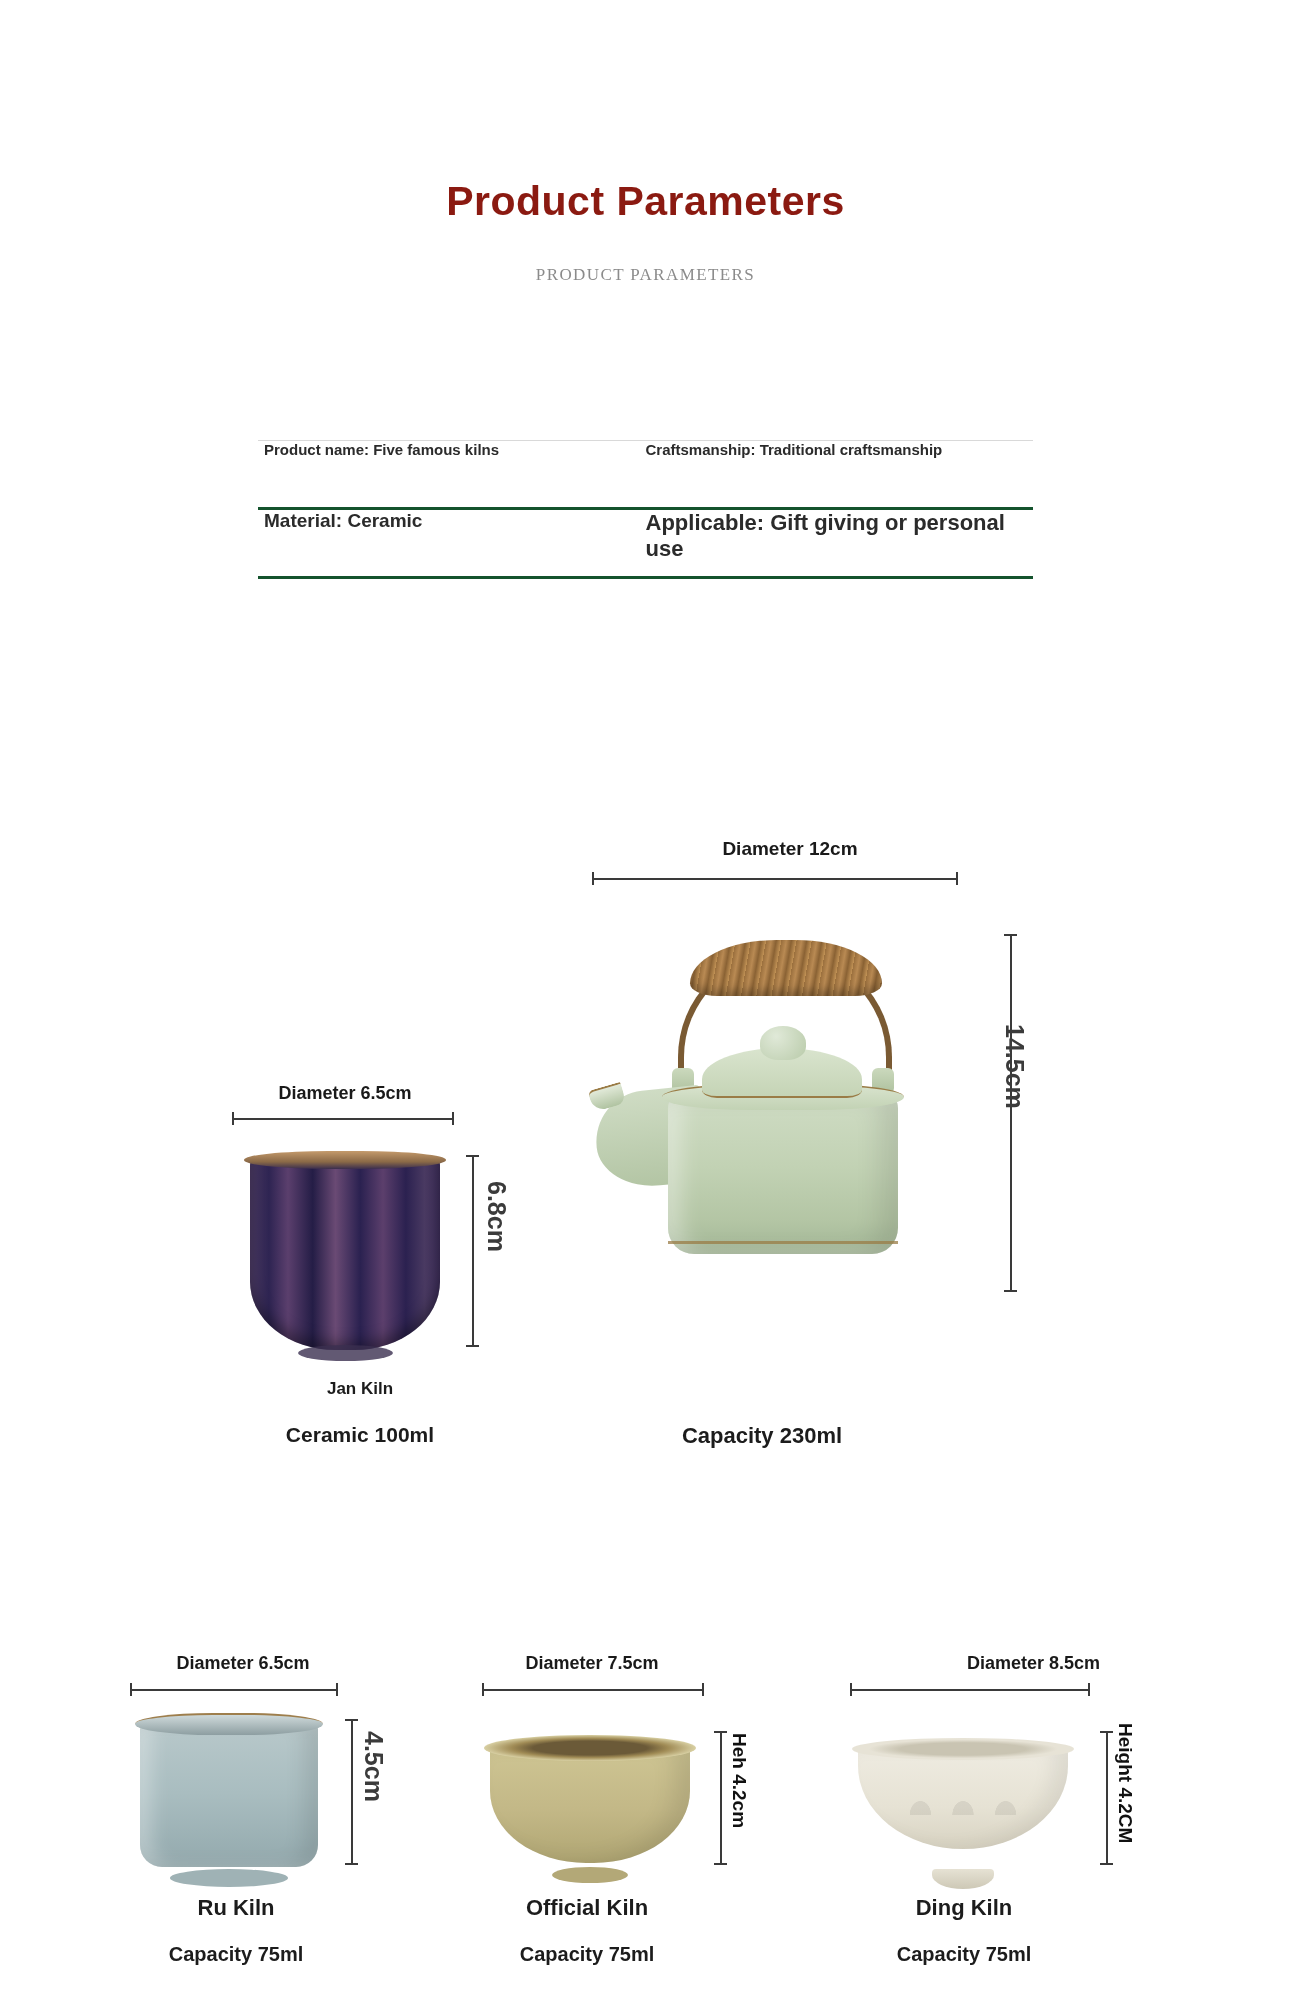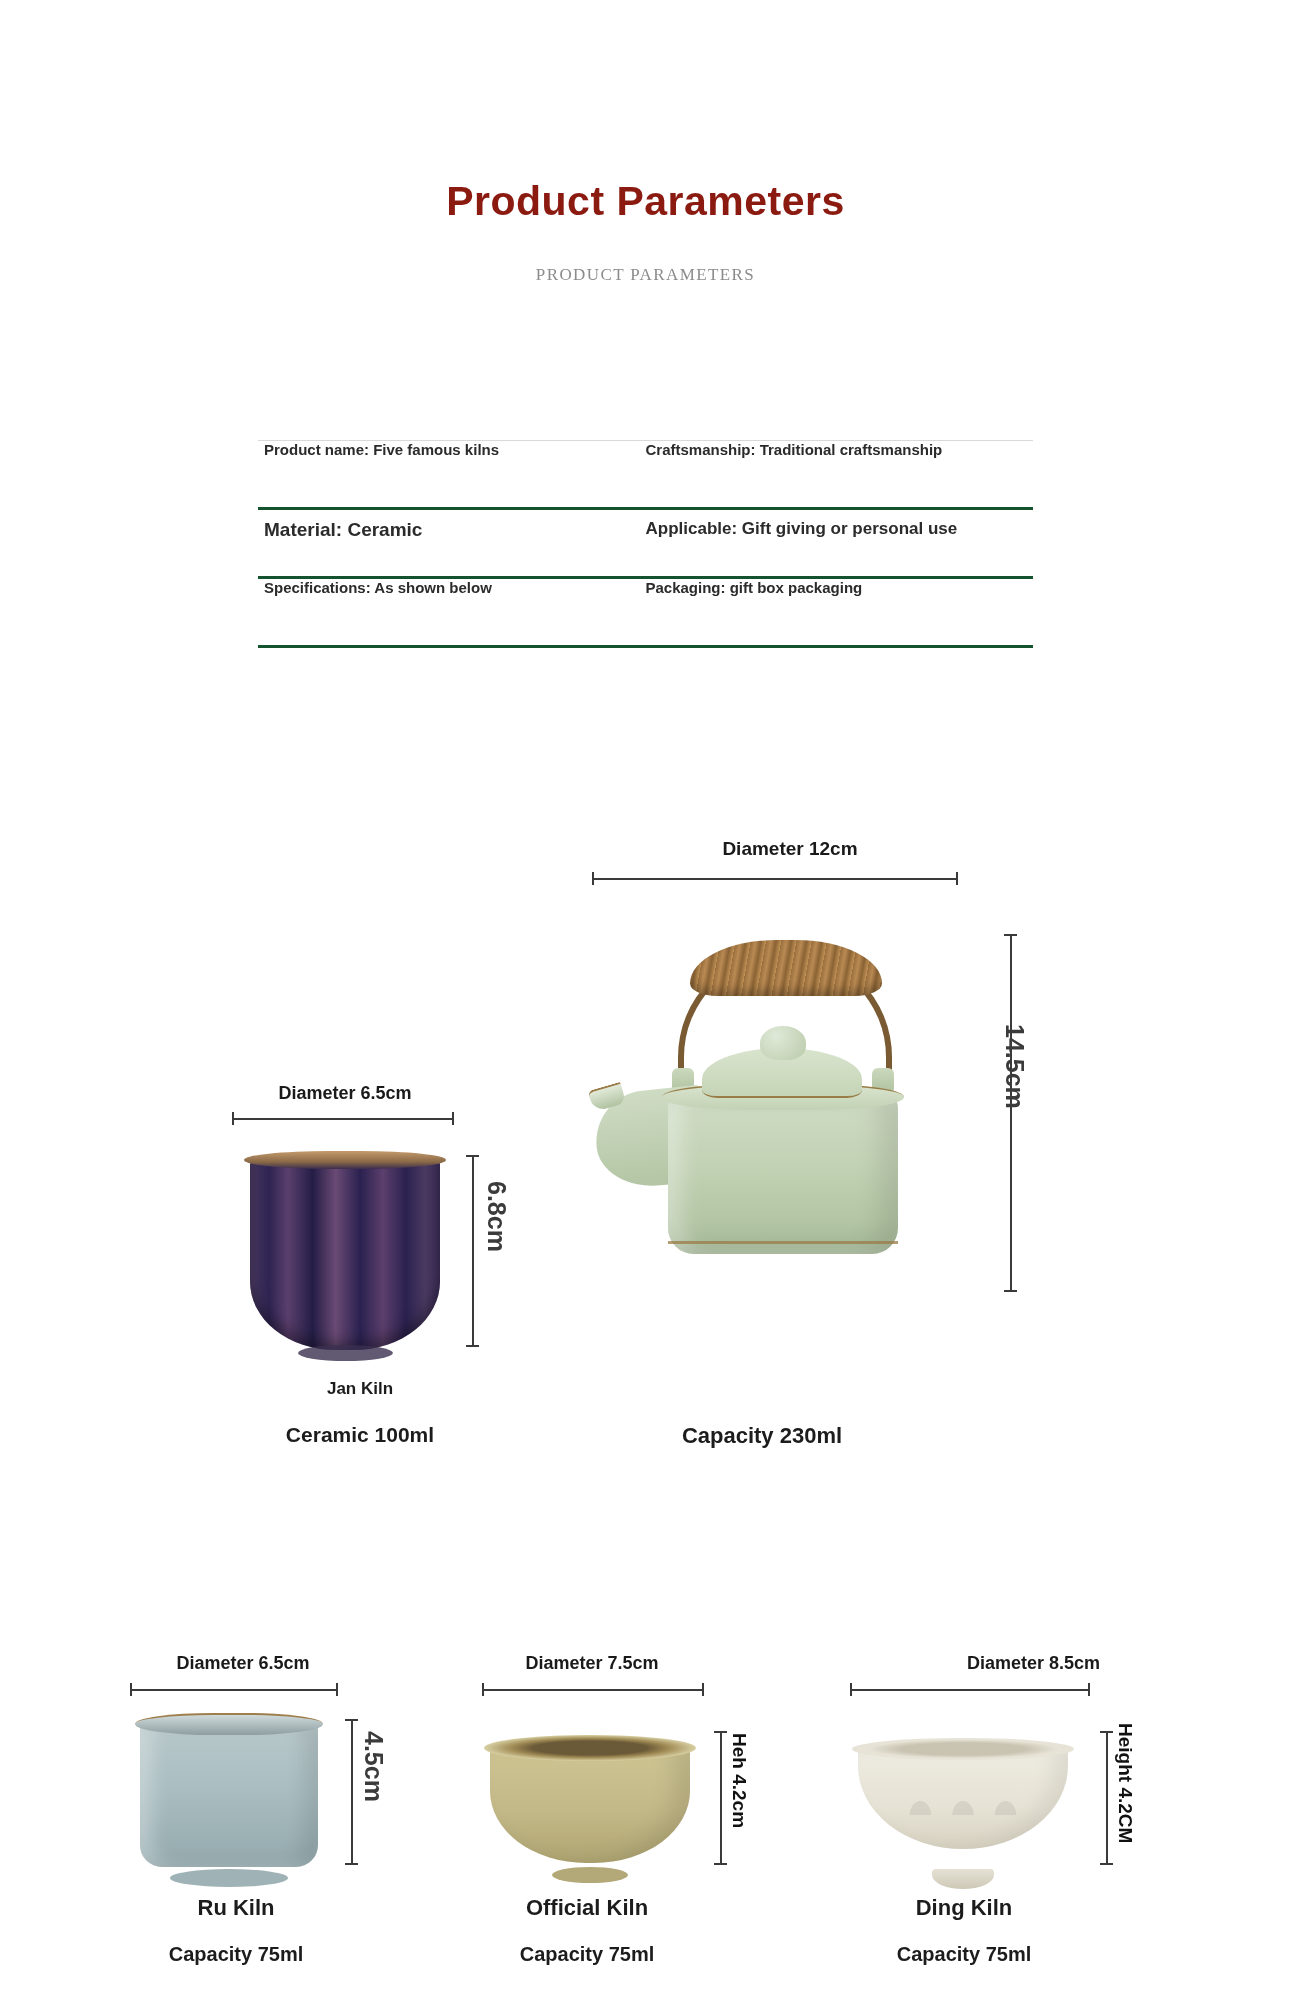--- a/index.html
+++ b/index.html
@@ -62,24 +62,23 @@
     font-weight: bold;
     color: #2b2b2b;
     padding-left: 6px;
     box-sizing: border-box;
   }
   .spec-cell.right {
     padding-left: 0;
   }
   .spec-row.big .spec-cell {
     font-size: 19px;
-    margin-top: 9px;
   }
   .spec-row.big .spec-cell.right {
-    font-size: 17px;
+    font-size: 22px;
   }
 
   
   .figure {
     position: absolute;
     margin-top: 23px;
   }
   .caption-name {
     text-align: center;
     font-weight: bold;
@@ -323,24 +322,20 @@
 <div class="page-subtitle">PRODUCT PARAMETERS</div>
 
 <div class="spec-table">
   <div class="spec-row">
     <div class="spec-cell">Product name: Five famous kilns</div>
     <div class="spec-cell right">Craftsmanship: Traditional craftsmanship</div>
   </div>
   <div class="spec-row big">
     <div class="spec-cell">Material: Ceramic</div>
     <div class="spec-cell right">Applicable: Gift giving or personal use</div>
-  </div>
-  <div class="spec-row">
-    <div class="spec-cell">Specifications: As shown below</div>
-    <div class="spec-cell right">Packaging: gift box packaging</div>
   </div>
 </div>
 
 <div class="figure" style="left:200px; top:1060px; width:320px; height:440px;">
   <div class="dim-label-h" style="position:absolute; left:40px; top:0px; width:210px;">Diameter 6.5cm</div>
   <div class="hbar" style="left:32px; top:35px; width:222px;"></div>
 
   <div class="art" style="left:50px; top:72px; width:200px; height:200px;">
     <div class="jun-cup"></div>
     <div class="jun-rim"></div>

